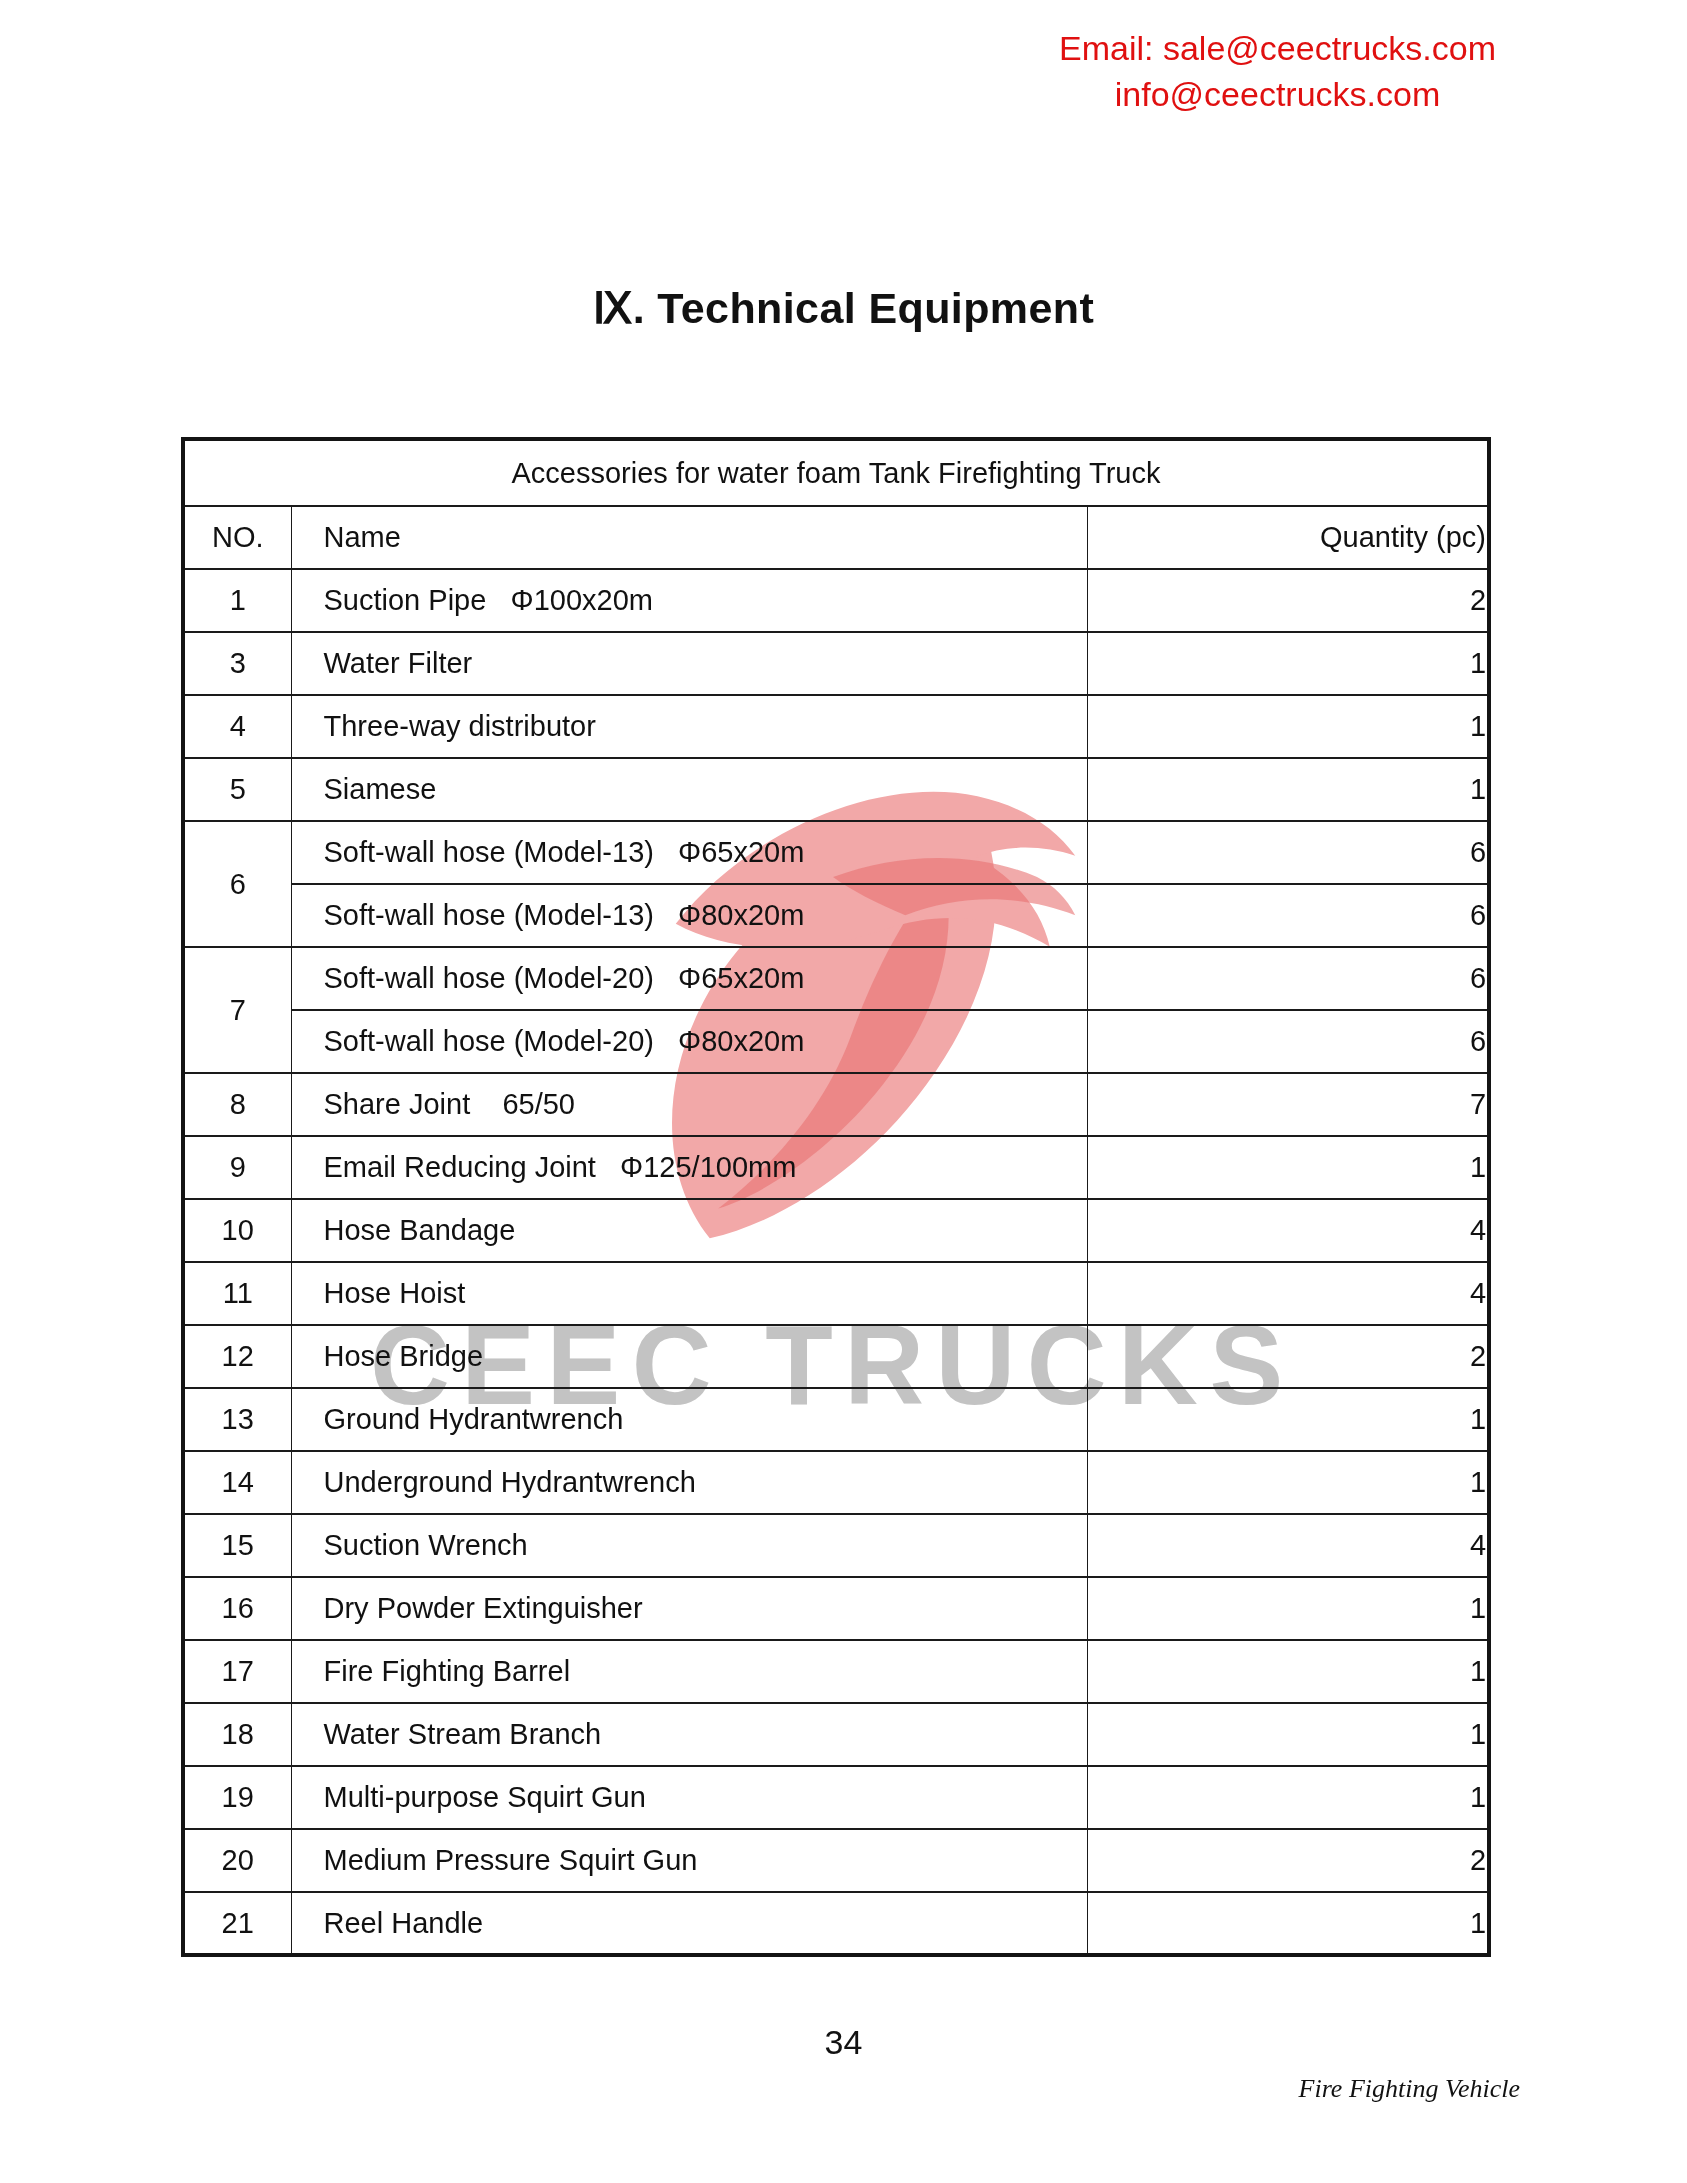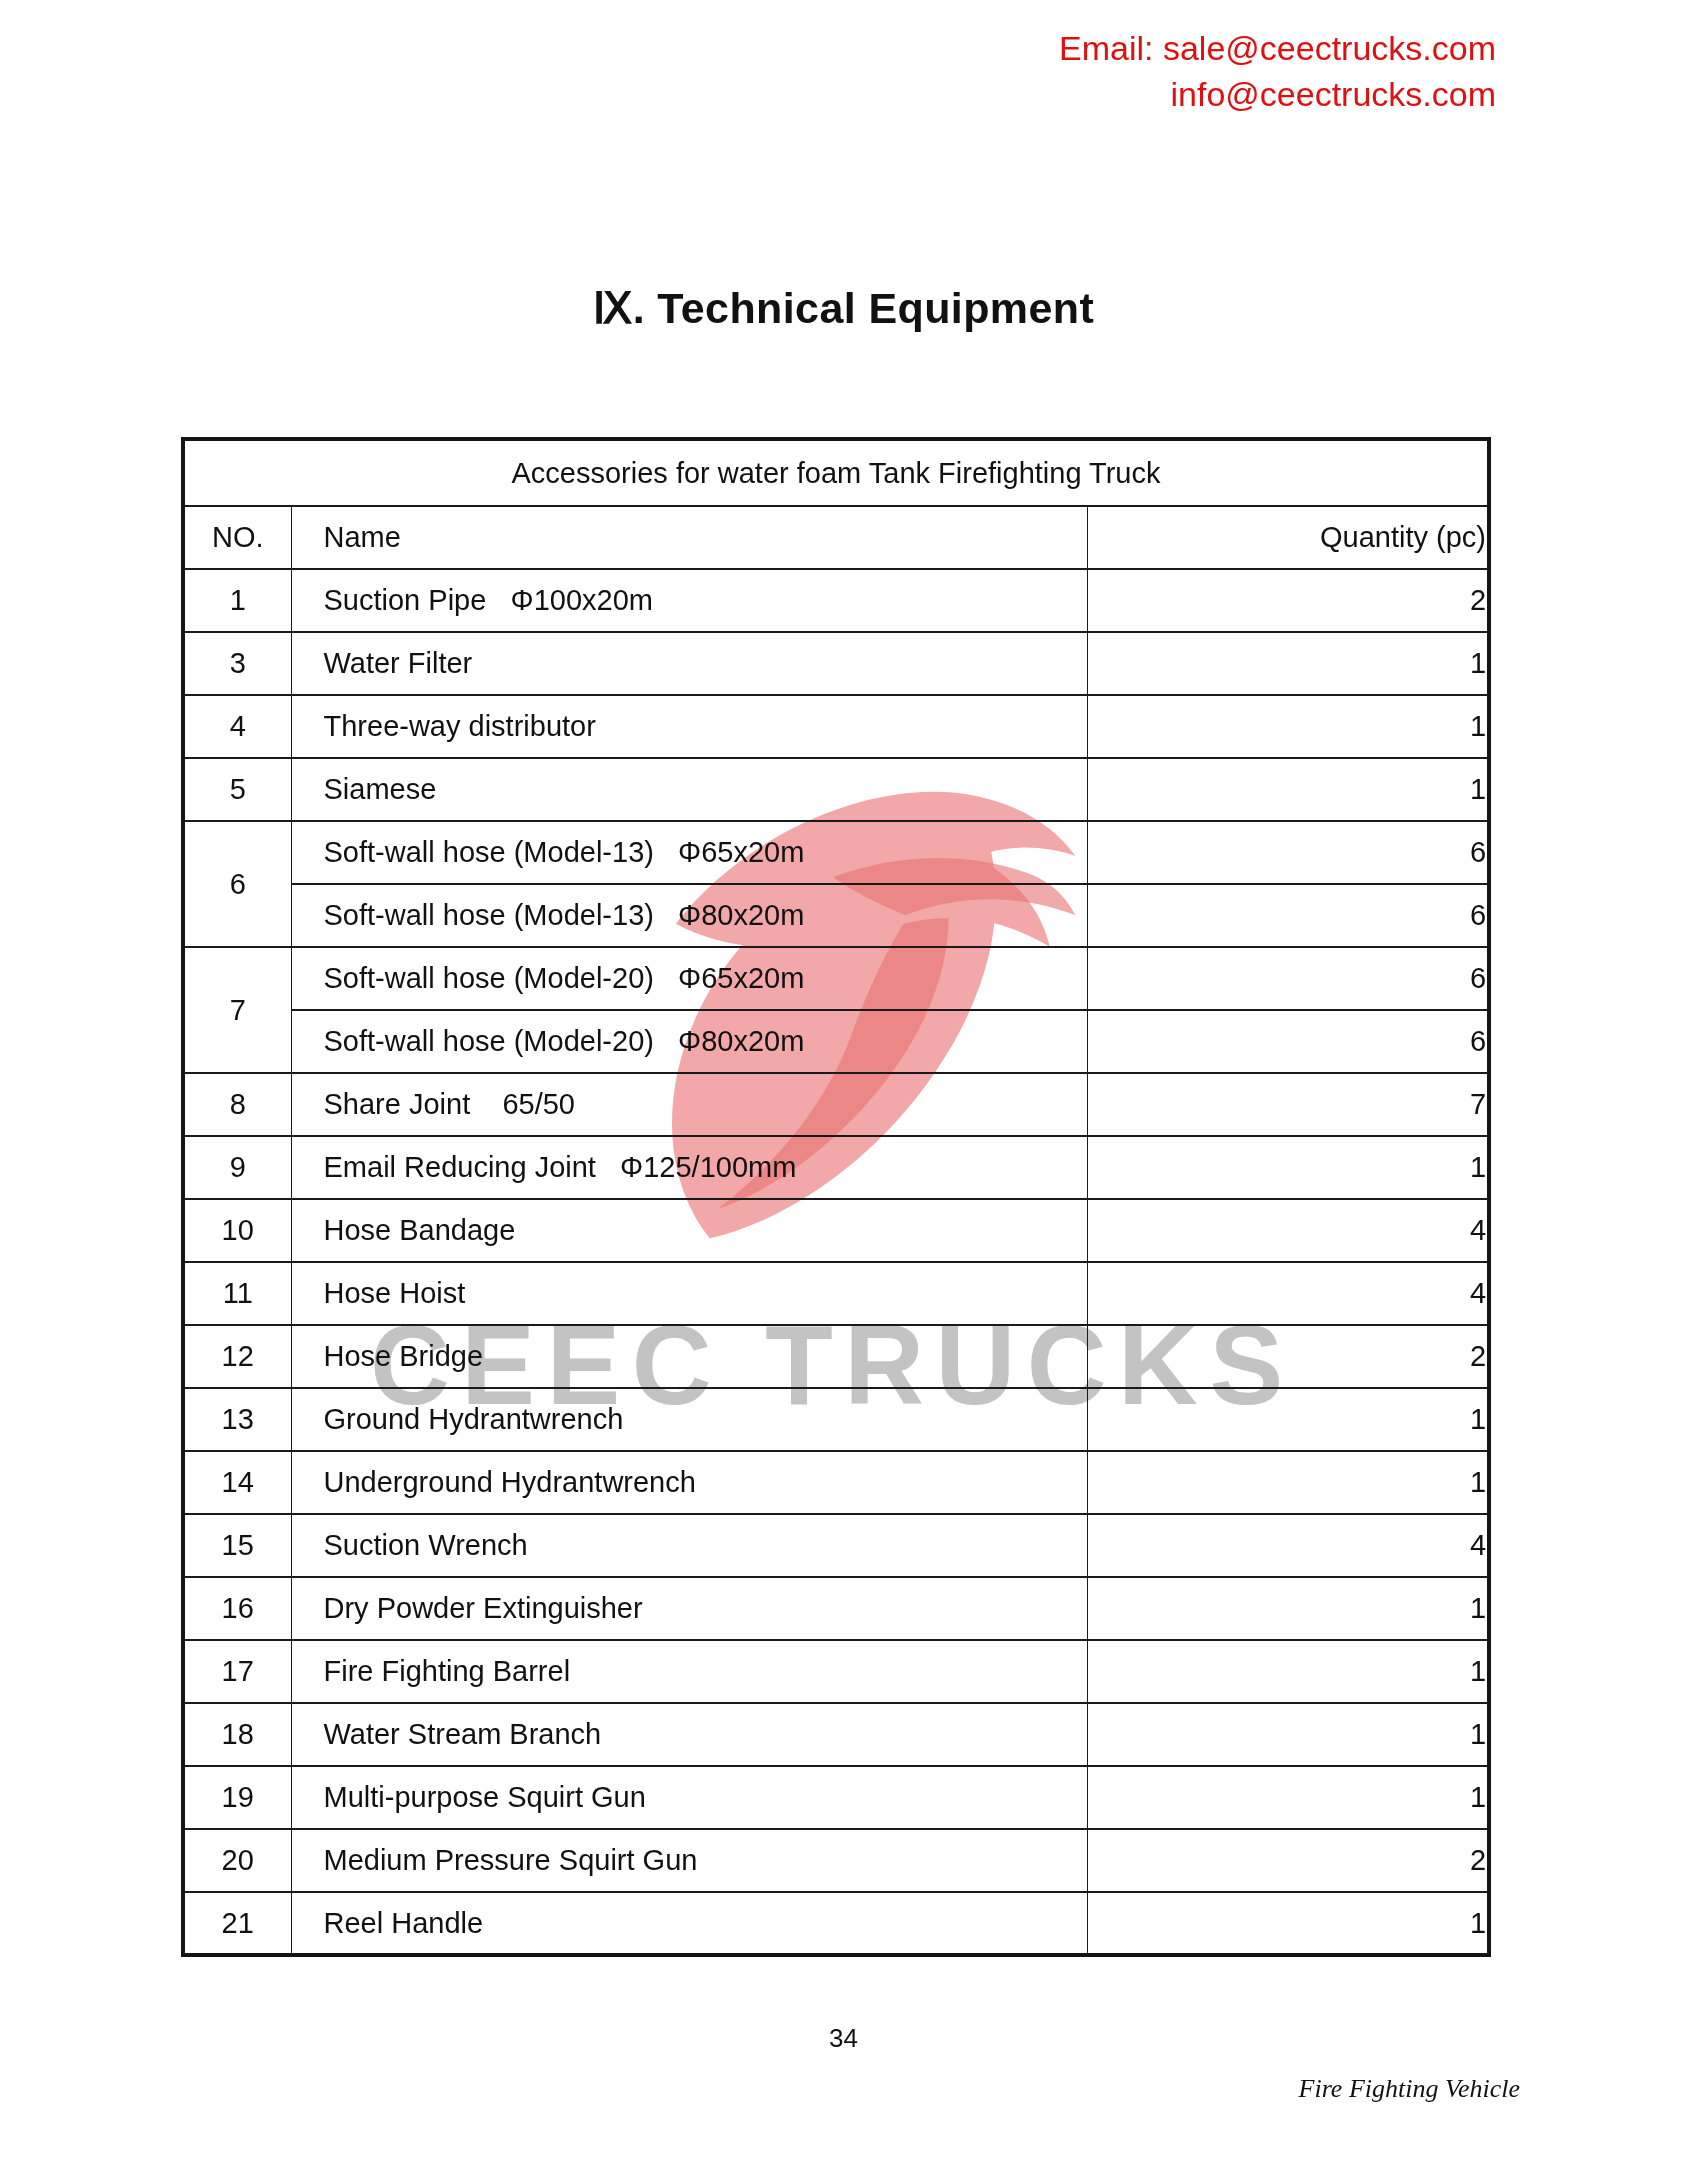--- a/index.html
+++ b/index.html
@@ -4,21 +4,21 @@
 <style>
   html,body{margin:0;padding:0;background:#ffffff;}
   .page{
     position:relative; width:1687px; height:2183px; background:#ffffff;
     font-family:"Liberation Sans", sans-serif; color:#111; overflow:hidden;
   }
   
   .contact{position:absolute; top:25px; text-align:right;
     font-size:34px; line-height:46px; color:var(--accent,#e01010); white-space:nowrap;}
   .contact-left{right:922px;}
-  .contact-right{right:191px;}
+  .contact-right{right:191px;text-align:center;}
   
   .doc-title{position:absolute; top:283px; left:0; width:100%; text-align:center;
     font-size:43px; font-weight:bold; letter-spacing:0.4px;}
   
   .watermark{position:absolute; inset:0; z-index:0;}
   .wm-logo{position:absolute; left:578px; top:747px; width:527px; height:498px;}
   .logo-main{fill:var(--logo-pink,#f2a8a8);}
   .logo-accent{fill:var(--logo-red,#e87272); opacity:.6;}
   .wm-text{position:absolute; left:370px; top:1299px; white-space:nowrap;
     font-size:114px; font-weight:bold; letter-spacing:11.8px; color:var(--wm-text-color,#c3c3c3);
@@ -31,21 +31,21 @@
     border:solid #1a1a1a; border-width:2.5px 1.7px; font-size:29px; font-weight:normal;
     vertical-align:middle; background:transparent; overflow:hidden;}
   tr.caption-row{height:67px;}
   td.caption-cell{text-align:center; font-weight:bold; font-size:29px;}
   tr.head-row, tr.data-row{height:63px;}
   th.no-col, td.no-cell{text-align:center; width:108px;margin-top:28px;}
   th.name-col, td.name-cell{text-align:left; padding-left:32px; width:796px; white-space:pre-wrap;}
   th.qty-col, td.qty-cell{text-align:right; width:402px;}
   
   .page-number{position:absolute; top:2023px; left:50%; transform:translateX(-50%);
-    font-size:26px; z-index:1;}
+    font-size:34px; z-index:1;}
   .footer-brand{position:absolute; top:2074px; right:167px; font-size:26px;
     font-style:italic; font-family:"Liberation Serif", serif; z-index:1;}
 </style>
 </head>
 <body>
 
 <div class="page">
 
   <div class="watermark">
     <svg class="wm-logo" viewBox="0 0 620 580" xmlns="http://www.w3.org/2000/svg">

